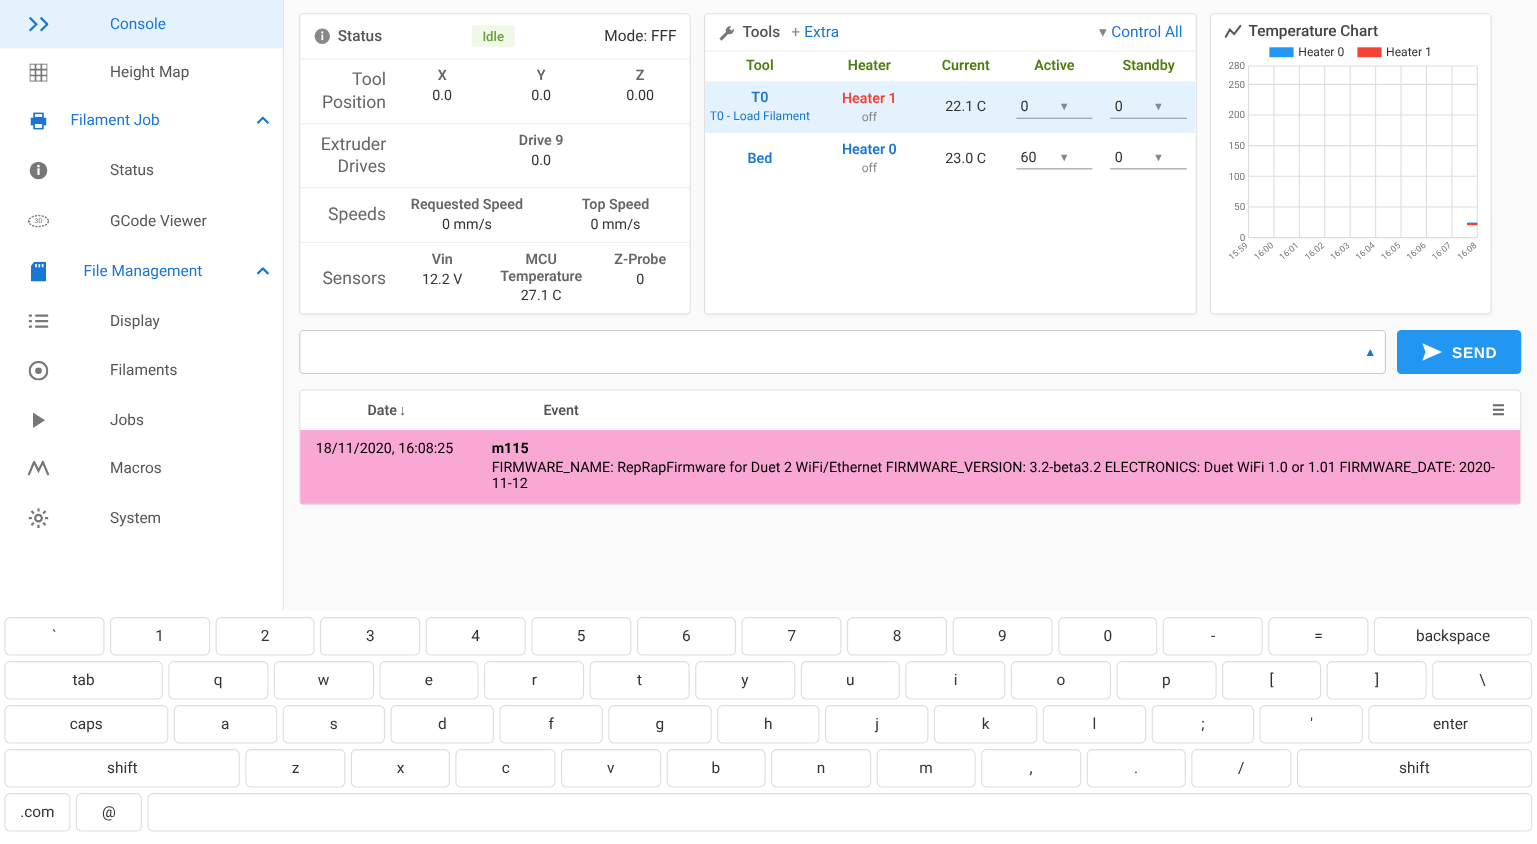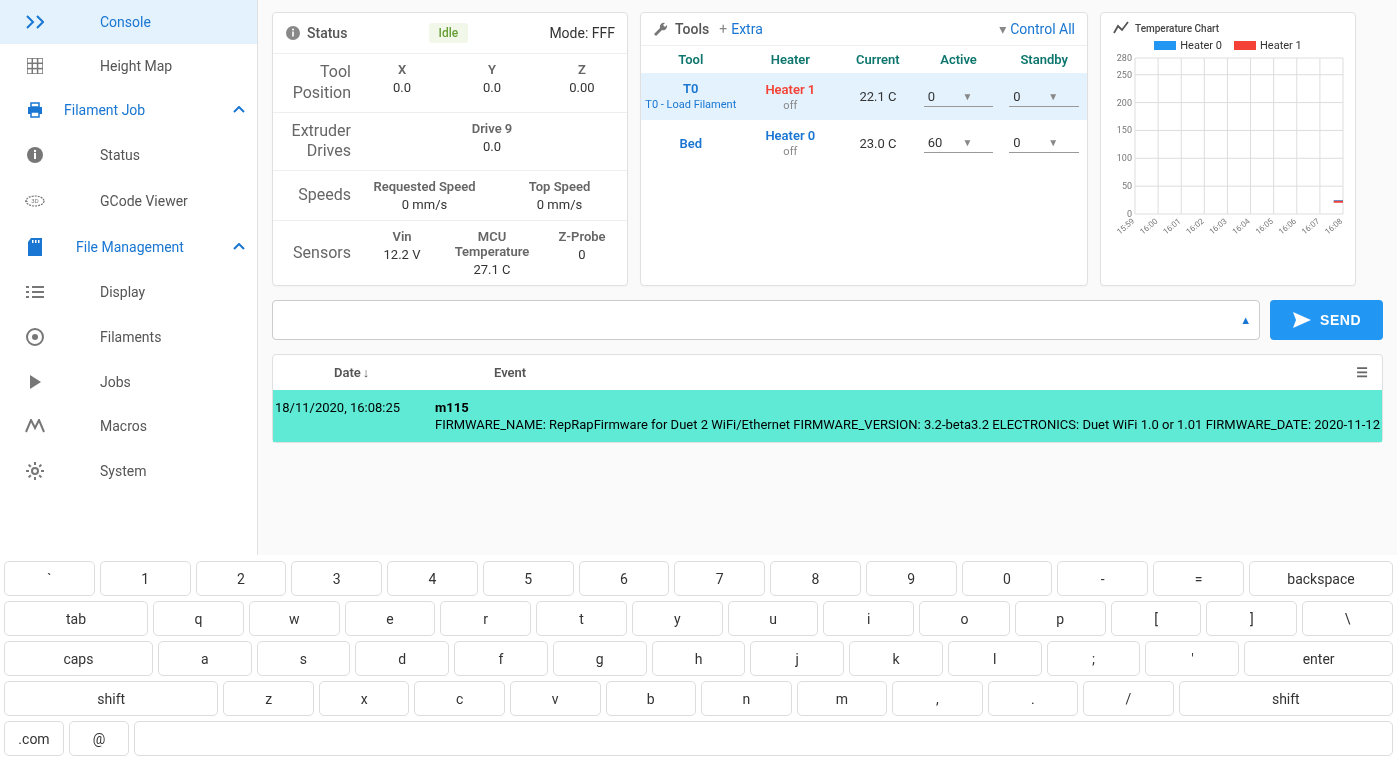--- a/index.html
+++ b/index.html
@@ -28,49 +28,49 @@
 .cell { flex: 1; text-align: center; font-size: 13px; }
 .cell .ch { color: #666; font-weight: 600; margin-bottom: 3px; }
 .tools-header { display: flex; align-items: center; padding: 8px 12px; border-bottom: 1px solid #eee; }
 .tools-header .t1 { display: flex; align-items: center; gap: 6px; color: #555; font-weight: 500; }
 .tools-header .plus { margin-left: 10px; color: #888; }
 .tools-header .extra { color: #1976d2; margin-left: 4px; cursor: pointer; }
 .tools-header .spacer { flex: 1; }
 .tools-header .ctrl { color: #1976d2; cursor: pointer; }
 .tools-header .dd { color: #888; margin-right: 4px; }
 .tools-table .thead, .tools-table .trow { display: flex; align-items: center; }
-.tools-table .thead { padding: 6px 0; color: #0f766e; font-weight: 600; font-size: 13px; }
+.tools-table .thead { padding: 6px 0; color: #4d7c0f; font-weight: 600; font-size: 13px; }
 .tools-table .trow { padding: 8px 0; }
 .tools-table .trow.sel { background: #e3f2fd; }
 .tc { text-align: center; font-size: 13px; }
 .tc.tool { width: 100px; }
 .tc.heater { width: 100px; }
 .tc.current { width: 76px; }
 .tc.active { width: 86px; }
 .tc.standby { width: 86px; }
 .linkblue { color: #1976d2; font-weight: 600; cursor: pointer; }
 .linkred { color: #f44336; font-weight: 600; cursor: pointer; }
 .subtxt { font-size: 11px; color: #1976d2; line-height: 1.3; margin-top: 2px; cursor: pointer; }
 .subgrey { font-size: 11px; color: #888; margin-top: 2px; }
 .sel-input { display: flex; align-items: center; border-bottom: 1px solid #999; margin: 0 8px; padding: 2px 0; }
 .sel-input span { flex: 1; text-align: left; padding-left: 4px; }
 .sel-input .arr { color: #888; font-size: 10px; }
-.chart-title { display: flex; align-items: center; gap: 6px; font-weight: 500; color: #444; margin-bottom: 4px; font-size: 10px; padding-left: 4px; }
+.chart-title { display: flex; align-items: center; gap: 6px; font-weight: 500; color: #444; margin-bottom: 4px; font-size: 14px; padding-left: 4px; }
 .legend { display: flex; justify-content: center; gap: 12px; font-size: 11px; margin-bottom: 2px; }
 .legend .lg { display: flex; align-items: center; gap: 4px; }
 .legend .sw { width: 22px; height: 9px; }
 .cmdrow { display: flex; gap: 10px; margin-bottom: 14px; }
 .cmdinput { flex: 1; border: 1px solid #ccc; border-radius: 4px; height: 40px; display: flex; align-items: center; justify-content: flex-end; padding-right: 8px; background: #fff; }
 .sendbtn { background: #2196f3; color: #fff; border: none; border-radius: 4px; padding: 0 22px; height: 40px; display: flex; align-items: center; gap: 8px; font-weight: 600; font-size: 14px; letter-spacing: 0.5px; cursor: pointer; }
 .console-panel { background: #fff; border: 1px solid #e0e0e0; border-radius: 4px; }
 .con-head { display: flex; align-items: center; padding: 10px 14px; font-size: 13px; color: #555; font-weight: 600; }
 .con-head .date { width: 160px; display: flex; align-items: center; gap: 2px; margin-left: 47px; }
 .con-head .evt { flex: 1; }
 .con-head .menu { color: #666; cursor: pointer; }
-.con-row { background: #5eead4; color: #000; padding: 10px 2px; display: flex; font-size: 13px; }
+.con-row { background: #f9a8d4; color: #000; padding: 10px 14px; display: flex; font-size: 13px; }
 .con-row .date { width: 160px; }
 .con-row .msg { flex: 1; }
 .con-row .msg .cmd { font-weight: 700; margin-bottom: 2px; }
 .keyboard { position: absolute; bottom: 0; left: 0; width: 1397px; background: #fff; padding: 6px 4px; }
 .kbrow { display: flex; gap: 5px; margin-bottom: 5px; }
 .key { border: 1px solid #ddd; border-radius: 5px; background: #fff; height: 35px; display: flex; align-items: center; justify-content: center; font-size: 14px; color: #333; cursor: pointer; flex: 1; }
 .key.w15 { flex: 1.6; }
 .key.w2 { flex: 2.4; }
 .key.sp { flex: 12; }
 svg { display: block; }

